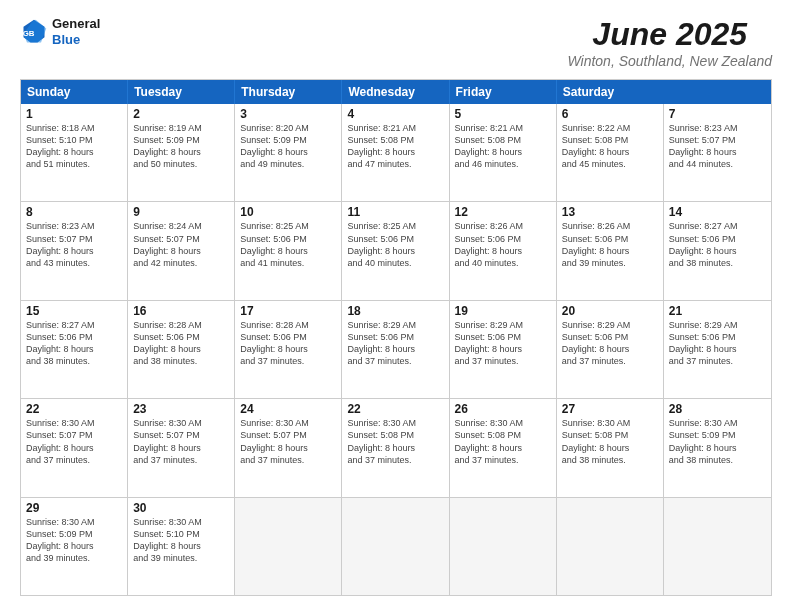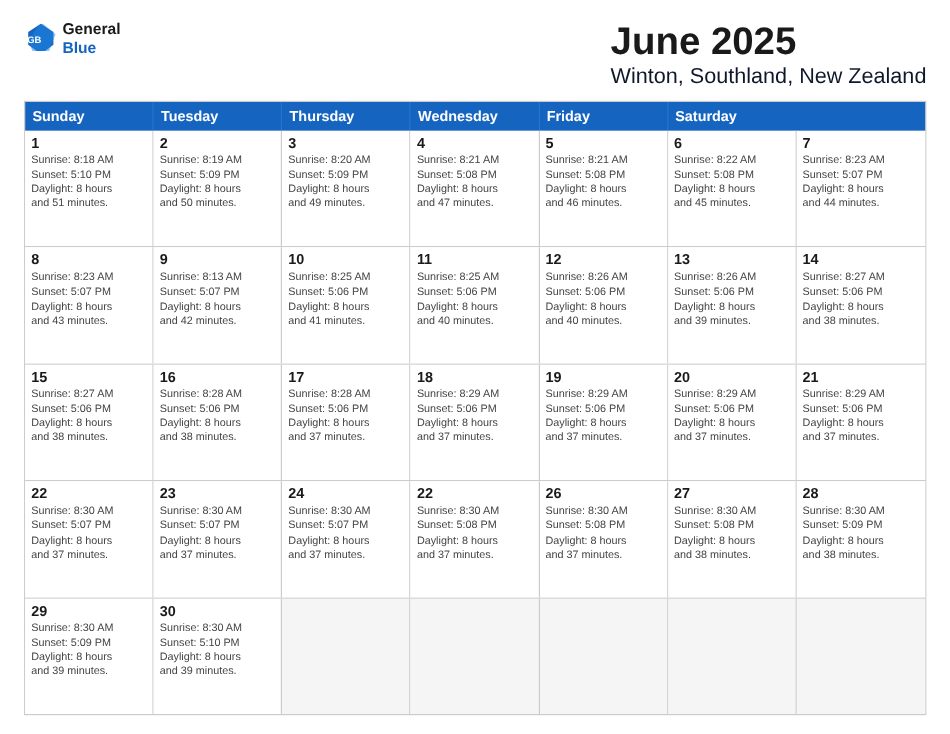--- a/index.html
+++ b/index.html
@@ -33,30 +33,31 @@
       font-weight: bold;
       color: #1a1a1a;
       line-height: 1.2;
     }
     .logo-text .blue { color: #1565c0; }
     .logo-icon {
       width: 28px;
       height: 28px;
     }
     .title-block {
-      text-align: left;
+      text-align: center;
+      font-style: italic;
     }
     .month-title {
       font-size: 32px;
       font-weight: bold;
       color: #1a1a1a;
     }
     .location-title {
-      font-size: 18px;
-      color: #0f172a;
+      font-size: 14px;
+      color: #737373;
     }
     .calendar {
       flex: 1;
       display: flex;
       flex-direction: column;
       border: 1px solid #ccc;
     }
     .cal-header {
       display: grid;
       grid-template-columns: repeat(7, 1fr);
@@ -193,21 +194,21 @@
         <div class="cal-row">
           <div class="cal-cell">
             <span class="day-num">8</span>
             <span class="cell-line">Sunrise: 8:23 AM</span>
             <span class="cell-line">Sunset: 5:07 PM</span>
             <span class="cell-line">Daylight: 8 hours</span>
             <span class="cell-line">and 43 minutes.</span>
           </div>
           <div class="cal-cell">
             <span class="day-num">9</span>
-            <span class="cell-line">Sunrise: 8:13 AM</span>
+            <span class="cell-line">Sunrise: 8:24 AM</span>
             <span class="cell-line">Sunset: 5:07 PM</span>
             <span class="cell-line">Daylight: 8 hours</span>
             <span class="cell-line">and 42 minutes.</span>
           </div>
           <div class="cal-cell">
             <span class="day-num">10</span>
             <span class="cell-line">Sunrise: 8:25 AM</span>
             <span class="cell-line">Sunset: 5:06 PM</span>
             <span class="cell-line">Daylight: 8 hours</span>
             <span class="cell-line">and 41 minutes.</span>

